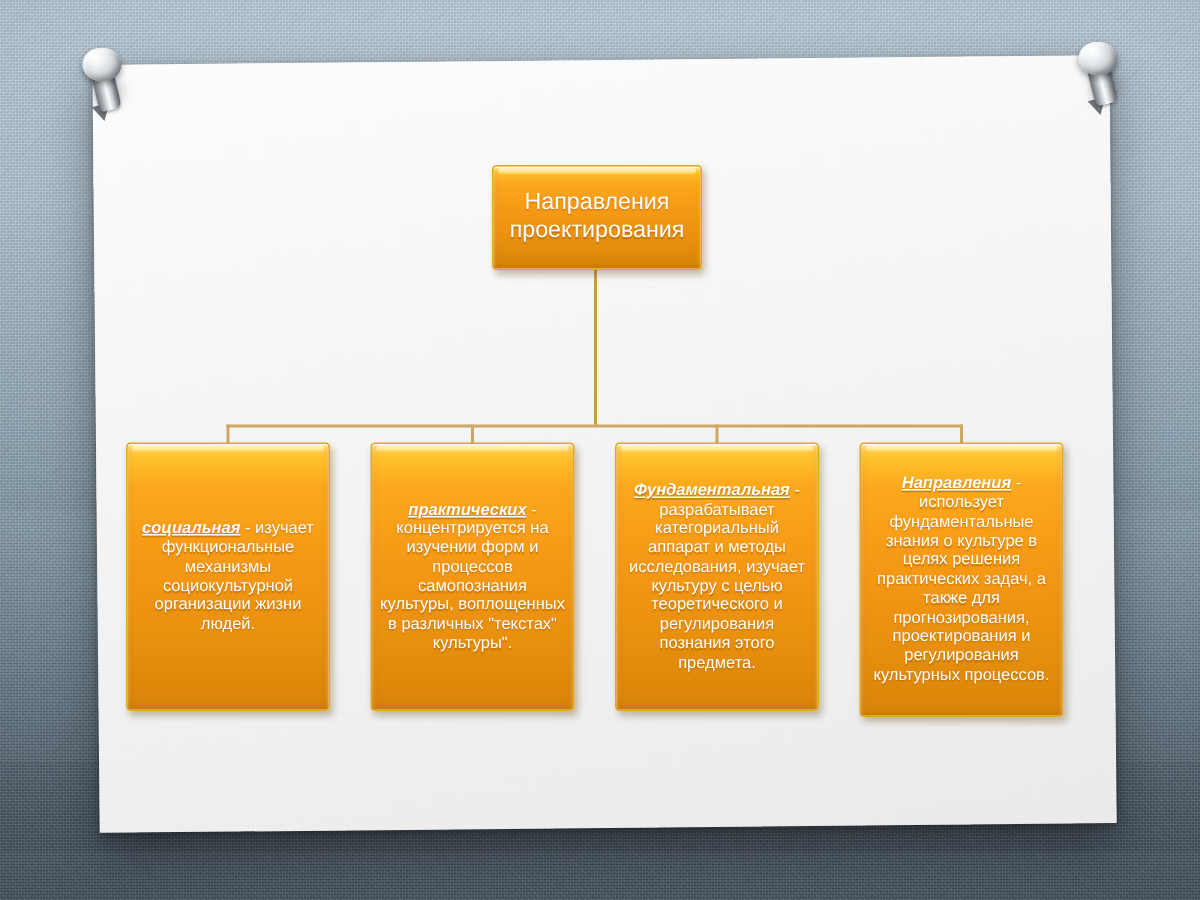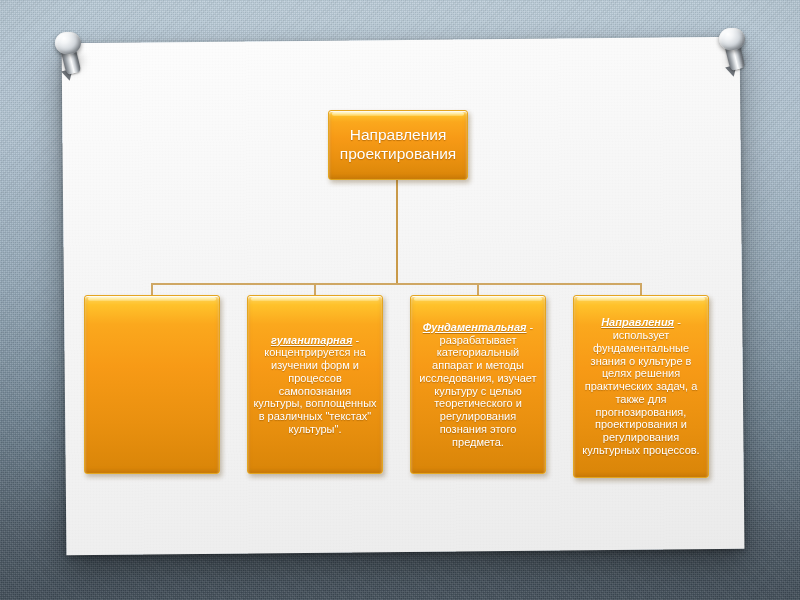--- a/index.html
+++ b/index.html
@@ -276,26 +276,29 @@
     <div class="node" id="node-root">
       <span class="hl"></span>
       <div class="inner">
         <span>Направления</span><br>
         <span>проектирования</span>
       </div>
     </div>
 
     <div class="node leaf" id="node-1">
       <span class="hl"></span>
+      <div class="inner">
+        <span class="term">социальная</span><span> - </span><span>изучает функциональные механизмы социокультурной организации жизни людей.</span>
+      </div>
     </div>
 
     <div class="node leaf" id="node-2">
       <span class="hl"></span>
       <div class="inner">
-        <span class="term">гуманитарная</span><span> - </span><span>концентрируется на изучении форм и процессов самопознания культуры, воплощенных в различных "текстах" культуры".</span>
+        <span class="term">практических</span><span> - </span><span>концентрируется на изучении форм и процессов самопознания культуры, воплощенных в различных "текстах" культуры".</span>
       </div>
     </div>
 
     <div class="node leaf" id="node-3">
       <span class="hl"></span>
       <div class="inner">
         <span class="term">Фундаментальная</span><span> - </span><span>разрабатывает категориальный аппарат и методы исследования, изучает культуру с целью теоретического и регулирования познания этого предмета.</span>
       </div>
     </div>
 

